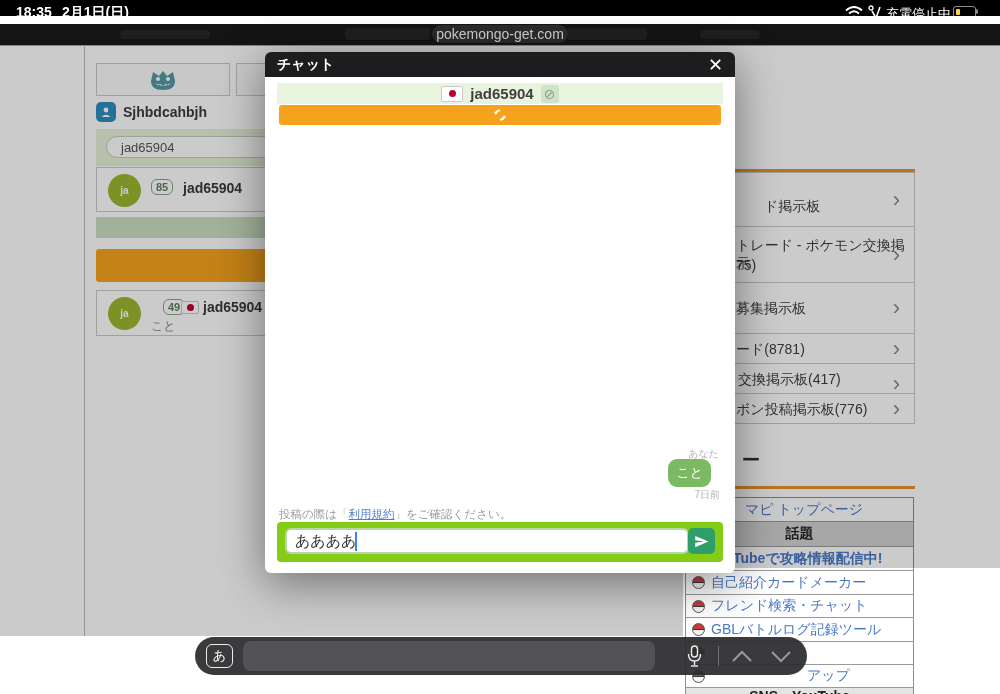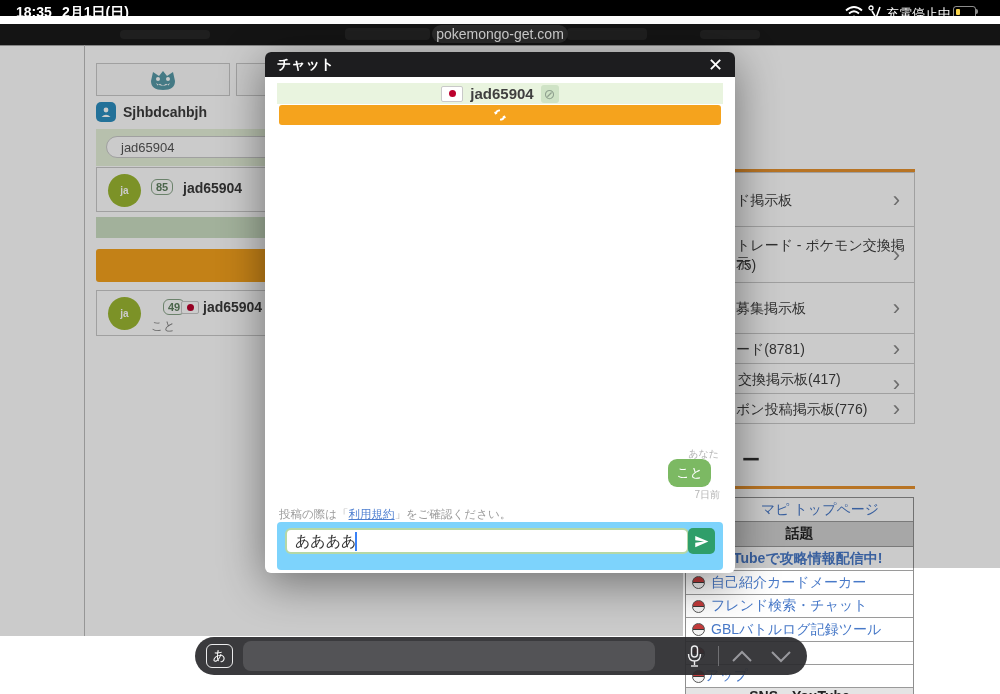--- a/index.html
+++ b/index.html
@@ -61,21 +61,21 @@
   .peer{font-size:15px;font-weight:700;color:#3f3f3f;}
   .blockbadge{width:18px;height:18px;border-radius:3px;background:#cfe3c6;color:#8fa08f;font-size:14px;
               display:flex;align-items:center;justify-content:center;}
   .refreshbtn{left:14px;top:53px;width:442px;height:20px;background:#f5a31d;border-radius:3px;
               display:flex;align-items:center;justify-content:center;}
   .msg-sender{right:16px;top:395px;font-size:10px;color:#b3b3b3;}
   .bubble{right:24px;top:407px;background:#7cb963;color:#fff;font-size:13px;border-radius:9px;padding:5px 8px;}
   .msg-time{right:15px;top:436px;font-size:10px;color:#b3b3b3;}
   .note{left:14px;top:455px;font-size:11.5px;color:#9a9a9a;}
   .note a{color:#4e7fd0;margin-top:12px;}
-  .footerbox{left:12px;top:470px;width:446px;height:48px;background:#7dd3fc;border-radius:4px;}
+  .footerbox{left:12px;top:470px;width:446px;height:40px;background:#84cc16;border-radius:4px;}
   .chatinput{position:absolute;left:8px;top:6px;width:404px;height:26px;box-sizing:border-box;
              border:2px solid #b5d8a6;border-radius:6px;background:#fff;font-size:15px;color:#333;
              padding:0 8px;font-family:inherit;outline:none;}
   .caret{left:78px;top:10px;width:2px;height:19px;background:#3b82f7;}
   .sendbtn{position:absolute;right:8px;top:6px;width:27px;height:26px;background:#2f9e6a;border-radius:5px;
            display:flex;align-items:center;justify-content:center;cursor:pointer;}
   
   .kbbar{left:195px;top:637px;width:612px;height:38px;border-radius:19px;background:rgba(43,43,46,0.93);z-index:40;}
   .langkey{position:absolute;left:11px;top:7px;width:27px;height:24px;border:1.5px solid rgba(255,255,255,0.9);
            border-radius:6px;color:#fff;font-size:13px;display:flex;align-items:center;justify-content:center;box-sizing:border-box;}
@@ -125,21 +125,21 @@
     <div class="avatar" style="position:absolute;left:11px;top:6px;">ja</div>
     <span class="lvlbadge" style="position:absolute;left:66px;top:8px;">49</span>
     <span class="flag" style="position:absolute;left:84px;top:10px;"></span>
     <span class="bgname" style="position:absolute;left:106px;top:8px;">jad65904</span>
     <span style="position:absolute;left:54px;top:27px;font-size:12px;color:#808080;">こと</span>
   </div>
 
   <div class="abs accentline" style="top:169px;"></div>
 
   <div class="abs board" style="top:172px;height:55px;">
-    <span class="lbl" style="top:19px;">ド掲示板</span>
+    <span class="lbl" style="top:25px;margin-left:28px;">ド掲示板</span>
     <span class="chev">›</span>
   </div>
   <div class="abs board" style="top:226px;height:57px;">
     <span class="lbl" style="top:10px;">トレード - ポケモン交換掲示</span>
     <span class="lbl" style="top:30px;">75)</span>
     <span class="chev">›</span>
   </div>
   <div class="abs board" style="top:282px;height:52px;">
     <span class="lbl" style="top:17px;">募集掲示板</span>
     <span class="chev">›</span>
@@ -155,21 +155,21 @@
   <div class="abs board" style="top:393px;height:31px;">
     <span class="lbl" style="top:7px;">ボン投稿掲示板(776)</span>
     <span class="chev">›</span>
   </div>
 
   <div class="abs dashpart">ー</div>
   <div class="abs accentline" style="top:486px;"></div>
 
   <div class="abs ltable">
     <div class="lrow" style="height:23px;">
-      <a style="margin-left:75px;">マピ トップページ</a>
+      <a style="margin-left:59px;">マピ トップページ</a>
     </div>
     <div class="lrow hdr" style="height:24px;">
       <span>話題</span>
     </div>
     <div class="lrow" style="height:23px;">
       <a style="margin-left:47px;font-weight:700;">Tubeで攻略情報配信中!</a>
     </div>
     <div class="lrow" style="height:23px;">
       <span class="pokeball" style="margin-left:6px;margin-right:6px;"></span>
       <a>自己紹介カードメーカー</a>
@@ -180,21 +180,21 @@
     </div>
     <div class="lrow" style="height:23px;">
       <span class="pokeball" style="margin-left:6px;margin-right:6px;"></span>
       <a>GBLバトルログ記録ツール</a>
     </div>
     <div class="lrow" style="height:22px;">
       <span class="pokeball" style="margin-left:6px;"></span>
     </div>
     <div class="lrow" style="height:22px;">
       <span class="pokeball" style="margin-left:6px;"></span>
-      <a style="">アップ</a>
+      <a style="margin-left:102px;">アップ</a>
     </div>
     <div class="lrow hdr" style="height:18px;border-bottom:none;background:#e4e4e4;">
       <span>SNS・YouTube</span>
     </div>
   </div>
 
   <div class="abs dimL"></div>
   <div class="abs dimR"></div>
 
   <div class="abs toolbar">

